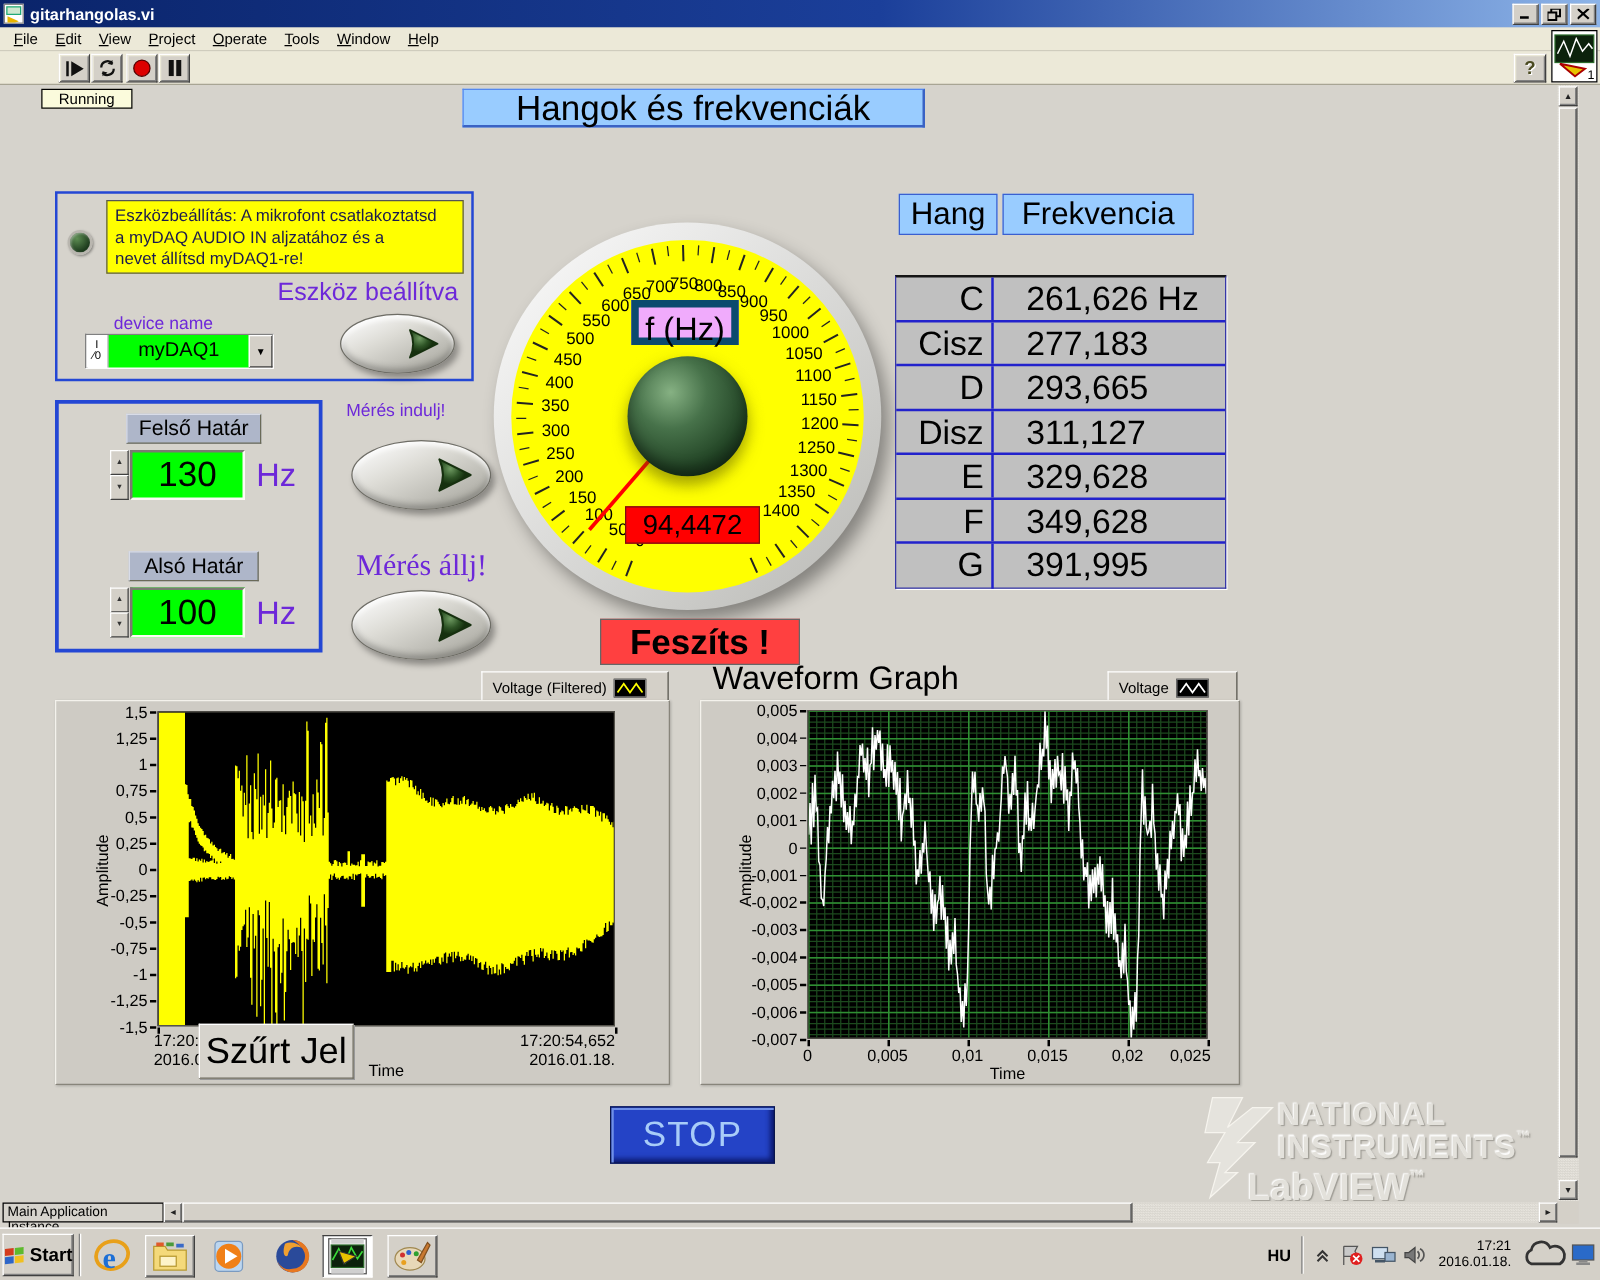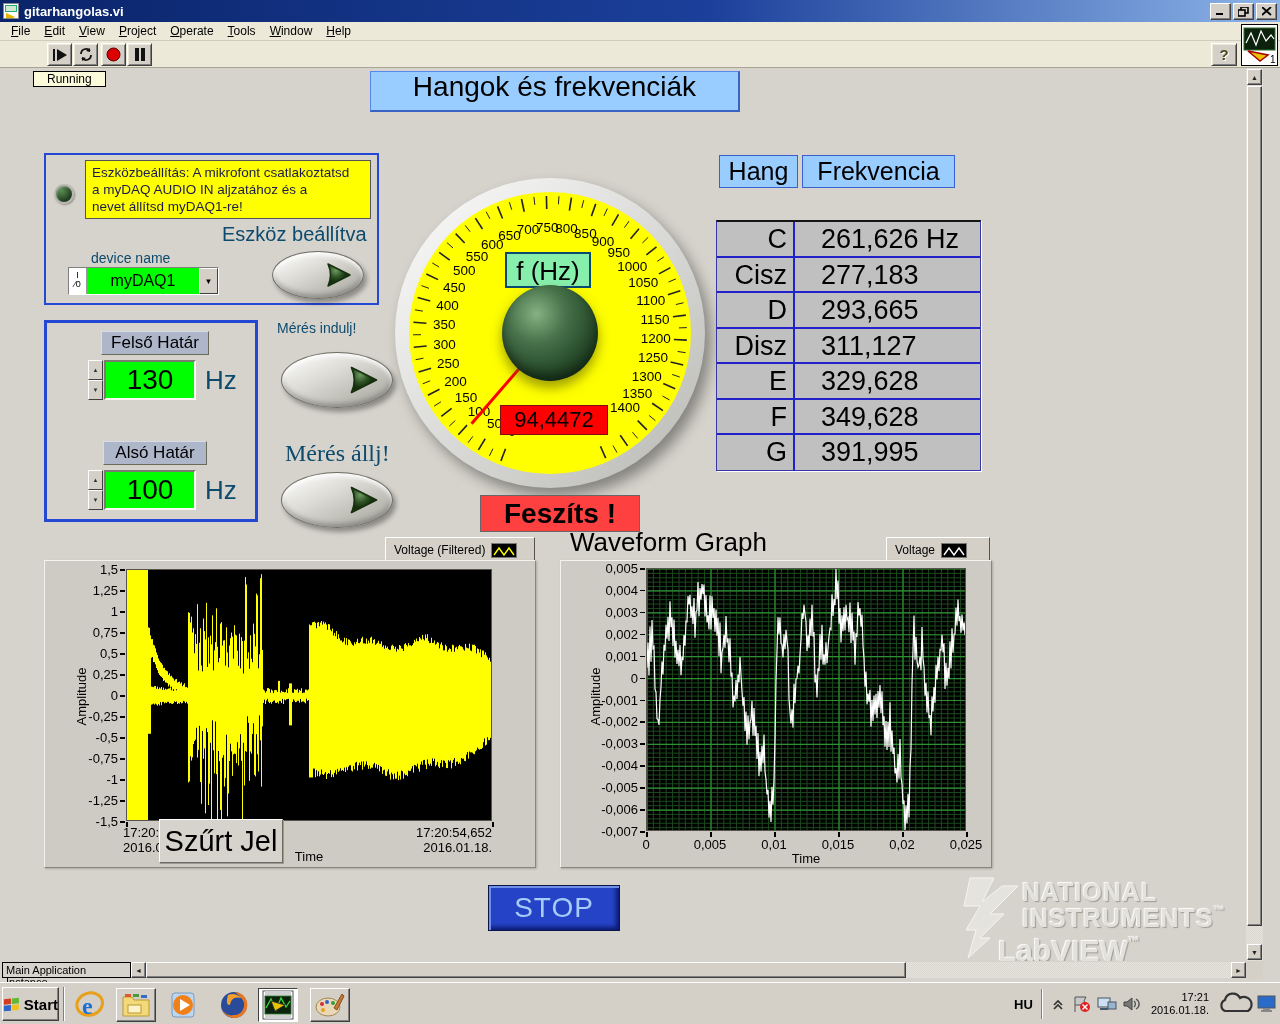--- a/index.html
+++ b/index.html
@@ -23,44 +23,44 @@
   .menu-item { padding:2px 7px; }
   .toolbar { position:absolute; left:0; top:41px; width:1280px; height:27px; background:#ece9d8; border-bottom:1px solid #a8a594; }
   .tool-btn { position:absolute; top:2px; width:25px; height:23px; display:flex; align-items:center; justify-content:center; }
   .vi-icon { position:absolute; right:2px; top:-17px; width:37px; height:42px; background:#fff; border:1px solid #000; }
   .help-btn { position:absolute; right:43px; top:2px; width:26px; height:23px; font-size:15px; font-weight:bold; color:#4a4a20; text-shadow:1px 1px 0 #fff; }
 
   
   .panel { position:absolute; left:0; top:68px; width:1246px; height:893px; background:#d6d3cc; overflow:hidden; }
 
   .running-tag { position:absolute; left:33px; top:3px; font-size:12px; background:#fbfbdc; border:1px solid #000; padding:0 13px; color:#000; }
-  .app-title { position:absolute; left:370px; top:3px; width:370px; height:41px; background:#99ccff; border:1px solid #5588ee; border-right:2px solid #3a62c4; border-bottom:2px solid #3a62c4; font-size:28px; color:#000; text-align:center; line-height:30px; }
+  .app-title { position:absolute; left:370px; top:3px; width:370px; height:31px; background:#99ccff; border:1px solid #5588ee; border-right:2px solid #3a62c4; border-bottom:2px solid #3a62c4; font-size:28px; color:#000; text-align:center; line-height:30px; }
 
   .blue-box { position:absolute; border:2px solid #2447d4; background:transparent; }
   .tip { position:absolute; background:#ffff00; border:1px solid #555; color:#1b1b4e; font-size:13.5px; padding:3px 6px; line-height:17px; }
   .led { position:absolute; width:20px; height:20px; border-radius:50%; background:radial-gradient(circle at 35% 30%, #5d8d52, #1d3b1d 70%); border:2px solid #b9b6af; box-shadow:inset 1px 1px 2px rgba(255,255,255,.4), 1px 1px 2px rgba(0,0,0,.35); }
-  .plain-label { position:absolute; color:#0c4a6e; white-space:nowrap; }
+  .plain-label { position:absolute; color:#6d28d9; white-space:nowrap; }
 
   .combo { position:absolute; display:flex; border:1px solid; border-color:#808080 #fff #fff #808080; box-shadow:inset 1px 1px 0 #404040; background:#fff; }
   .combo .io { width:18px; background:#fff; font-size:9px; line-height:9px; padding-top:3px; text-align:center; color:#000; border-right:1px solid #999; }
   .combo .val { width:112px; background:#00ff00; color:#000; font-size:16px; display:flex; align-items:center; justify-content:center; }
   .combo .dd { width:19px; background:#d4d0c8; border:1px solid; border-color:#fff #404040 #404040 #fff; font-size:8px; display:flex; align-items:center; justify-content:center; color:#000; }
 
   .oval-btn { position:absolute; border-radius:50%; background:linear-gradient(155deg,#fafafa 8%,#dddcd6 40%,#a5a49c 95%); border:1px solid #6e6d66; box-shadow:3px 4px 5px rgba(0,0,0,.35), inset 0 3px 4px rgba(255,255,255,.9), inset 0 -3px 5px rgba(0,0,0,.25); }
   .oval-btn svg { position:absolute; right:10%; top:50%; transform:translateY(-50%); }
 
   .sec-label { position:absolute; background:#aeb6c9; border:1px solid; border-color:#d8dce8 #6a6a58 #6a6a58 #d8dce8; color:#000; text-align:center; }
   .num-field { position:absolute; background:#00ff00; border:2px solid; border-color:#7a7a72 #fcfcf4 #fcfcf4 #7a7a72; color:#000; text-align:center; }
   .spinner { position:absolute; width:15px; display:flex; flex-direction:column; }
   .spinner div { flex:1; background:#d4d0c8; border:1px solid; border-color:#fff #404040 #404040 #fff; font-size:6px; line-height:1; display:flex; align-items:center; justify-content:center; color:#333; }
 
   
   .gauge { position:absolute; left:393px; top:108px; width:314px; height:314px; }
   .gauge svg.dial { filter:drop-shadow(6px 8px 7px rgba(0,0,0,.38)); }
-  .gauge-label { position:absolute; left:112px; top:76px; width:86px; height:36px; background:#86efac; border:2px solid #0c4a6e; color:#000; font-size:26px; text-align:center; line-height:34px; }
+  .gauge-label { position:absolute; left:112px; top:64px; width:86px; height:36px; background:#f0abfc; border:6px solid #0c4a6e; color:#000; font-size:26px; text-align:center; line-height:34px; }
   .sphere { position:absolute; left:109px; top:109px; width:96px; height:96px; border-radius:50%;
     background:radial-gradient(circle at 36% 30%, #86b183 0%, #47724a 32%, #224425 68%, #132a16 100%);
     box-shadow:0 7px 12px rgba(90,90,0,.55), inset 0 -6px 10px rgba(0,0,0,.4); }
   .gauge-display { position:absolute; left:107px; top:229px; width:108px; height:30px; background:#ff0000; border:1px solid #7a1010; color:#000; font-size:22px; text-align:center; line-height:28px; }
 
   .tension-box { position:absolute; left:480px; top:427px; width:160px; height:37px; background:#ff4040; border:1px solid #666; color:#000; font-size:28px; font-weight:bold; text-align:center; line-height:35px; }
 
   
   .tbl-hdr { position:absolute; height:33px; background:#99ccff; border:1px solid #3a5fd0; color:#000; font-size:25px; text-align:center; line-height:31px; }
   .note-table { position:absolute; left:716px; top:152px; width:265px; height:251px; background:#c0c0c0; border:1px solid #3636a8; border-top:2px solid #151515; box-shadow:1px 1px 0 #fff; }
@@ -619,21 +619,21 @@
         <div class="axis-lab" style="left: 55px; top: 276px; width: 60px; text-align: center;">0</div>
         <div class="tickdash" style="left: 85px; top: 271px; width: 1.5px; height: 5px;"></div>
         <div class="axis-lab" style="left: 119px; top: 276px; width: 60px; text-align: center;">0,005</div>
         <div class="tickdash" style="left: 149px; top: 271px; width: 1.5px; height: 5px;"></div>
         <div class="axis-lab" style="left: 183px; top: 276px; width: 60px; text-align: center;">0,01</div>
         <div class="tickdash" style="left: 213px; top: 271px; width: 1.5px; height: 5px;"></div>
         <div class="axis-lab" style="left: 247px; top: 276px; width: 60px; text-align: center;">0,015</div>
         <div class="tickdash" style="left: 277px; top: 271px; width: 1.5px; height: 5px;"></div>
         <div class="axis-lab" style="left: 311px; top: 276px; width: 60px; text-align: center;">0,02</div>
         <div class="tickdash" style="left: 341px; top: 271px; width: 1.5px; height: 5px;"></div>
-        <div class="axis-lab" style="left: 375px; top: 276px; width: 60px; text-align: center;">0,025</div>
+        <div class="axis-lab" style="left: 375px; top: 276px; width: 60px; text-align: left;">0,025</div>
         <div class="tickdash" style="left: 405px; top: 271px; width: 1.5px; height: 5px;"></div>
       </div>
 
     <div class="stop-btn">STOP</div>
 
     <div>
       <svg class="watermark" style="left:960px; top:808px; position:absolute;" width="62" height="84" viewBox="0 0 62 84">
           <path d="M10,2 L34,2 L22,26 L42,10 L58,10 L30,38 L44,38 L20,62 L30,62 L8,82 L16,54 L6,54 L20,30 L4,30 Z" fill="#e5e3dd" stroke="#f6f4ee" stroke-width="1"></path>
         </svg>
       <div class="watermark" style="left:1022px; top:810px; position:absolute; font-size:25px; letter-spacing:1px;">NATIONAL</div>

